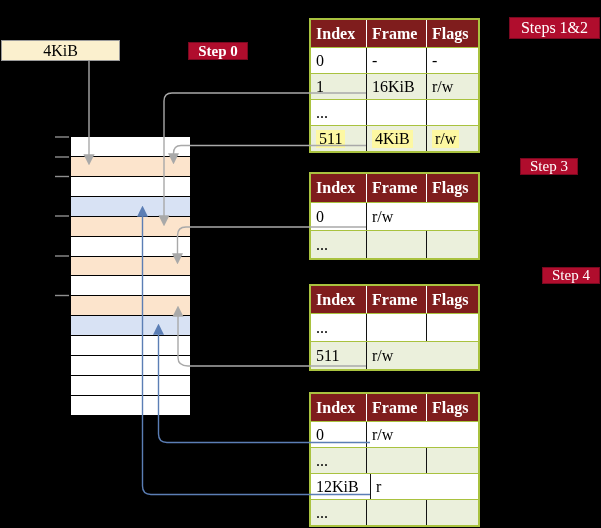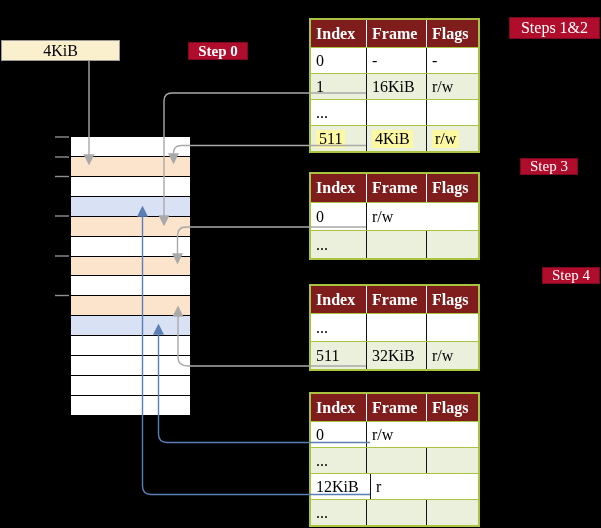--- a/index.html
+++ b/index.html
@@ -135,21 +135,20 @@
       <div class="hdr-cell c1">Frame</div>
       <div class="hdr-cell c2">Flags</div>
     </div>
     <div class="body-row">
       <div class="cell c0">...</div>
       <div class="cell c1"></div>
       <div class="cell c2"></div>
     </div>
     <div class="body-row shaded">
       <div class="cell c0">511</div>
-      <div class="cell c1">32KiB</div>
       <div class="cell c2">r/w</div>
     </div>
   </div>
 
   <div class="ptable t4">
     <div class="hdr">
       <div class="hdr-cell c0">Index</div>
       <div class="hdr-cell c1">Frame</div>
       <div class="hdr-cell c2">Flags</div>
     </div>

